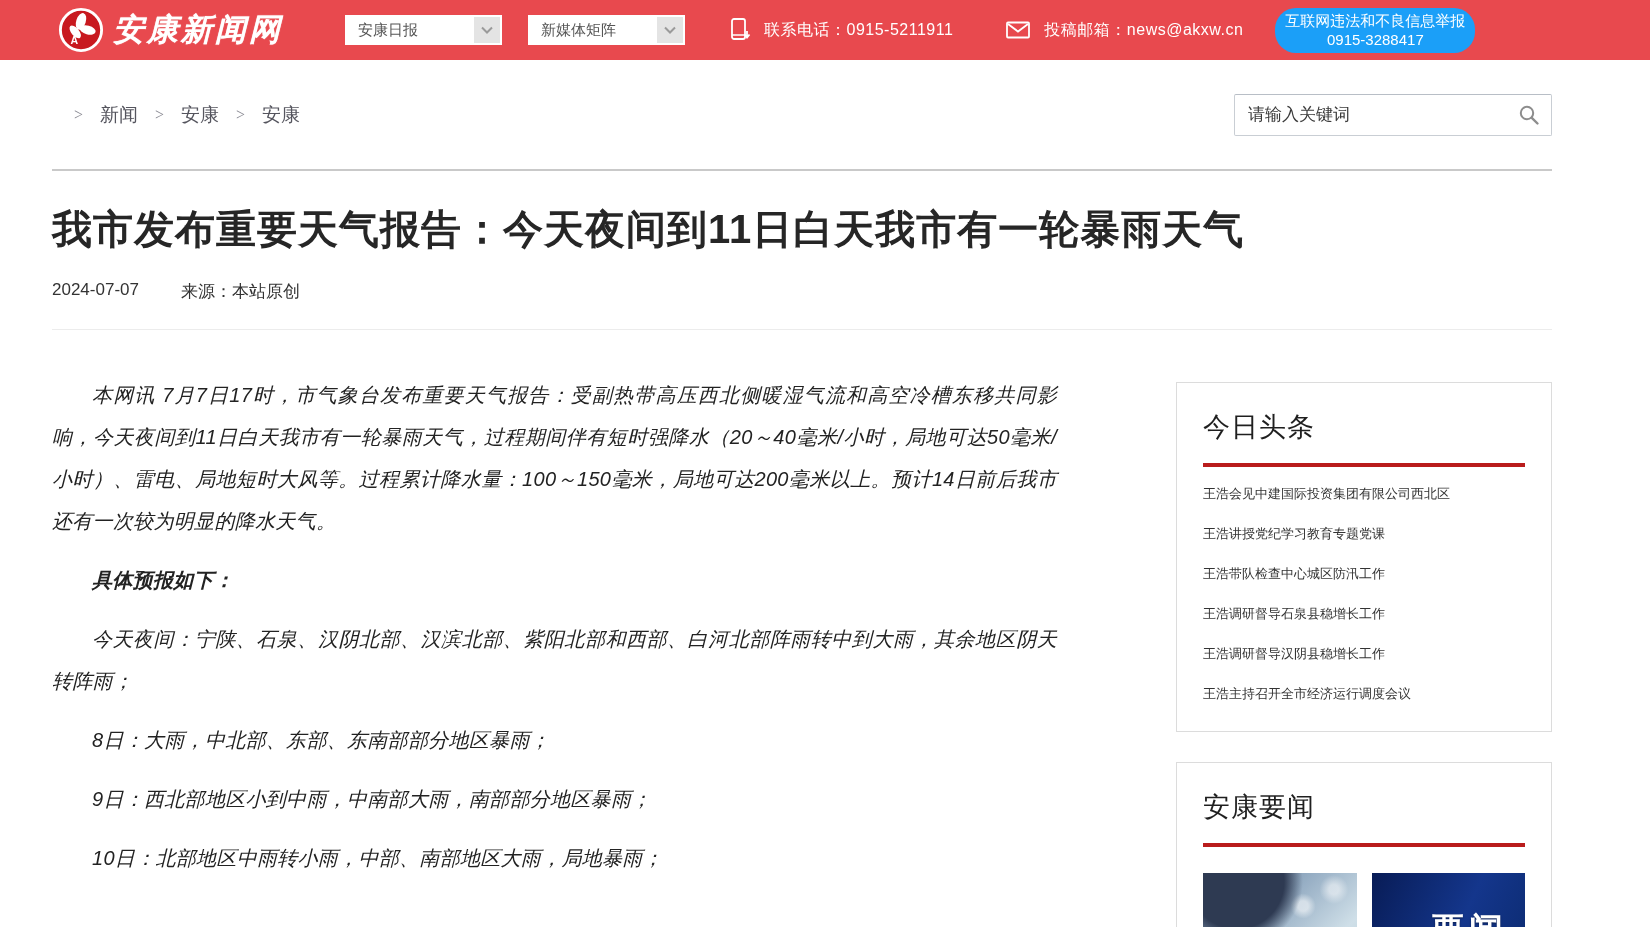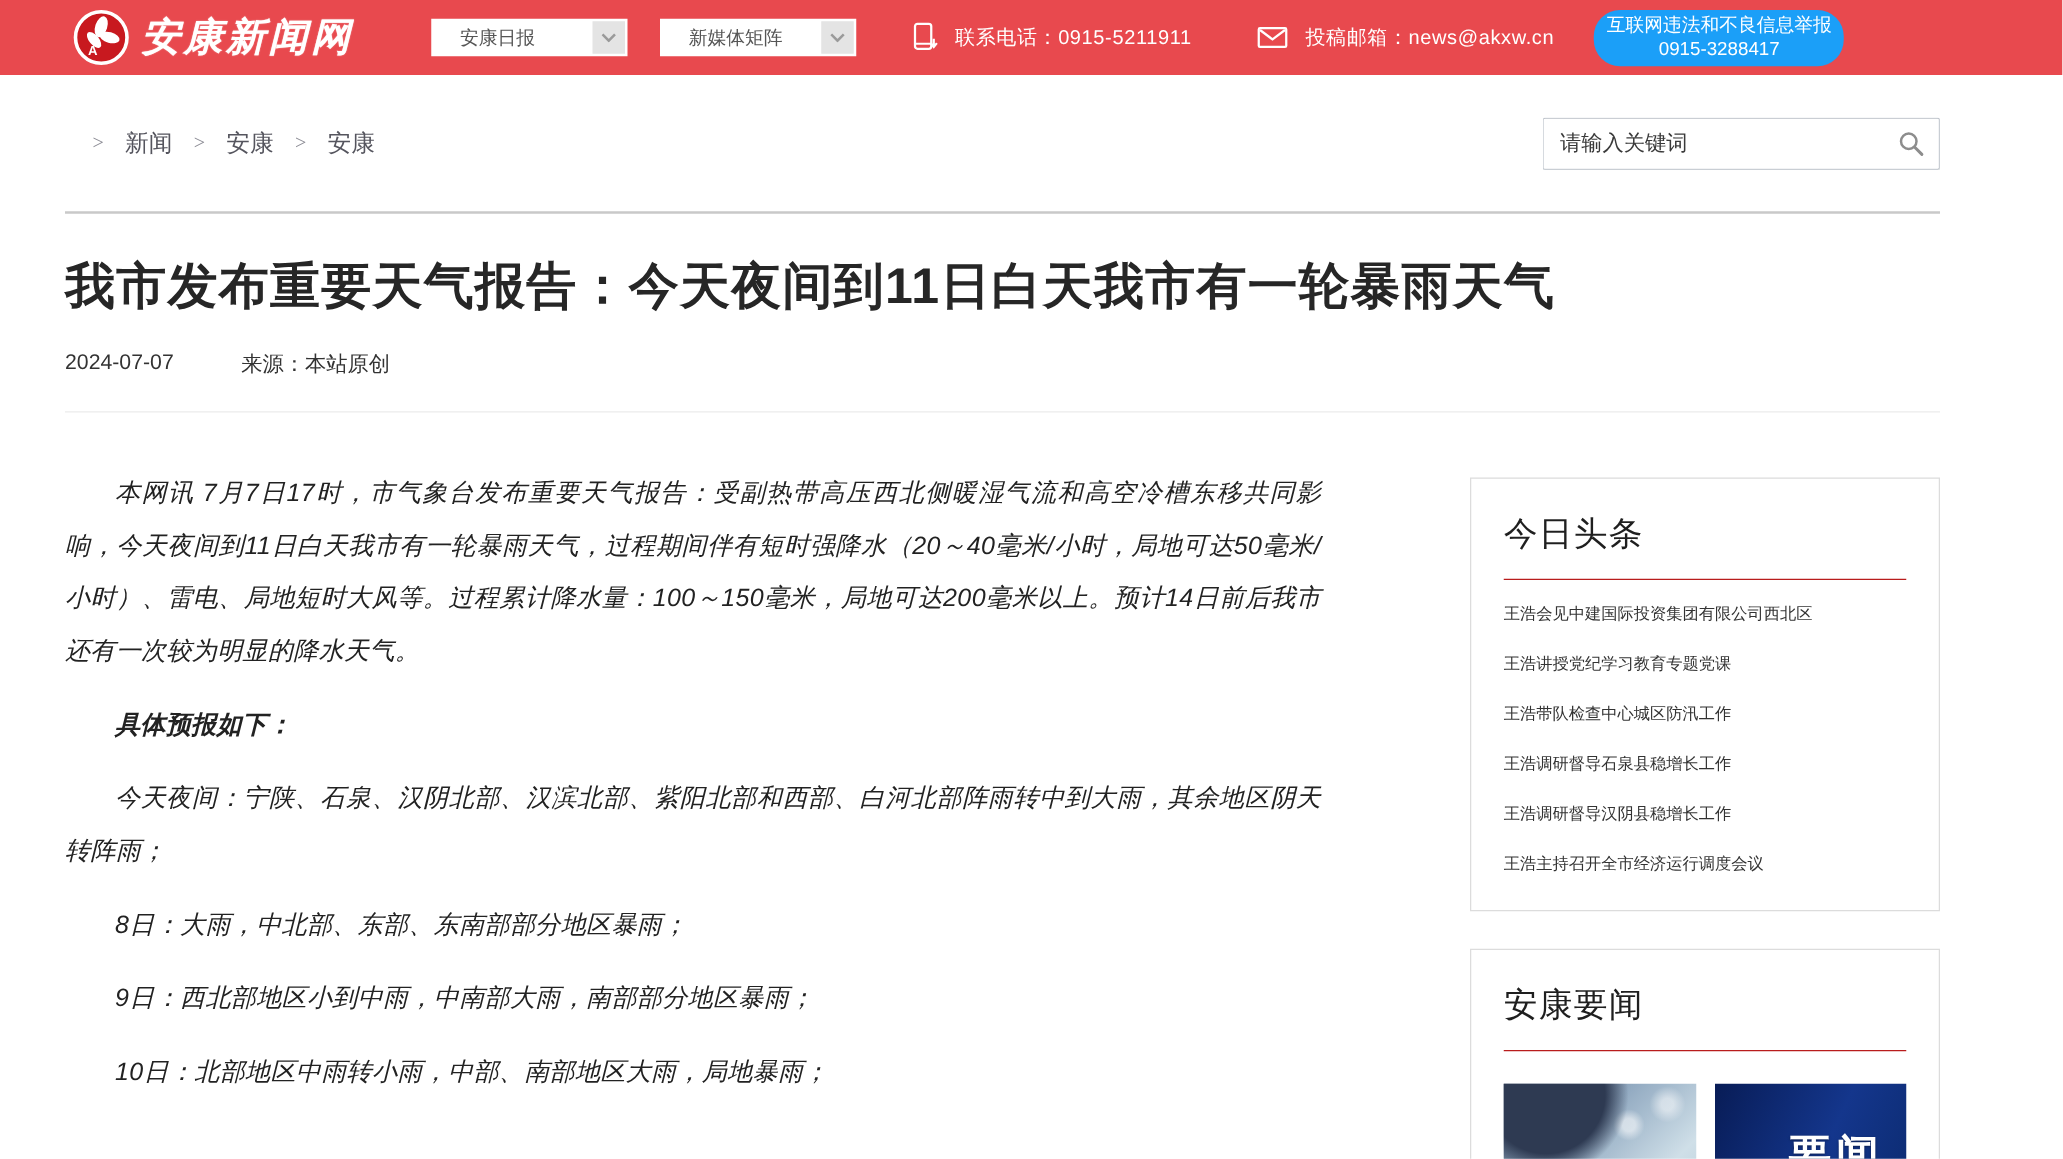--- a/index.html
+++ b/index.html
@@ -22,21 +22,21 @@
     font-family:"Liberation Serif", serif;
     font-style:italic; font-weight:bold;
     font-size:31px; color:#ffffff; letter-spacing:3px;
     text-shadow:0 0 1px rgba(255,255,255,.8);
     white-space:nowrap;
   }
   .hsel{
     margin-left:62px;
     width:157px; height:30px; background:#ffffff;
     display:flex; align-items:center; justify-content:space-between;
-    padding-left:23px; cursor:pointer;
+    padding-left:13px; cursor:pointer;
   }
   .hsel + .hsel{ margin-left:26px; }
   .hsel-label{ font-size:15px; color:#555; }
   .hsel-caret{
     width:26px; height:26px; margin-right:2px;
     background:#e4e4e4; display:flex; align-items:center; justify-content:center;
   }
   .contact{ display:flex; align-items:center; gap:13px; margin-left:44px; }
   .contact + .contact{ margin-left:52px; }
   .contact-text{ font-size:16px; color:#ffffff; letter-spacing:.5px; white-space:nowrap; }
@@ -72,40 +72,40 @@
   .searchbox input::placeholder{ color:#3a3a3a; opacity:1; }
   .search-ic{ position:absolute; right:11px; top:9px; cursor:pointer; }
 
   .rule-strong{ margin-top:33px; border-bottom:2px solid #c9c9c9; }
   .rule-faint { margin-top:26px; border-bottom:1px solid #ececec; }
 
   h1.article-title{
     margin:34px 0 0; font-size:40px; line-height:48px;
     font-weight:bold; color:#262626; letter-spacing:1px;
   }
-  .meta{ display:flex; gap:54px; margin-top:27px; font-size:17px; color:#333; }
+  .meta{ display:flex; gap:42px; margin-top:27px; font-size:17px; color:#333; }
 
   
   .content-row{ display:flex; align-items:flex-start; }
   .article-body{ width:1005px;font-style:italic; }
   .article-body p{
     margin:17px 0 0; text-indent:2em;
     font-size:20px; line-height:42px; color:#222; letter-spacing:.3px;
     text-align:justify;
   }
   .article-body p:first-child{ margin-top:44px; }
   .article-body p.bold{ font-weight:bold; }
 
   .sidebar{ width:376px; margin-left:auto; margin-top:52px; }
   .side-box{ border:1px solid #dcdcdc; padding:20px 26px 24px; background:#fff; }
   .side-box + .side-box{ margin-top:30px; padding-bottom:0; }
   .side-title{
     font-family:Liberation Sans, sans-serif;
     font-size:27px; color:#1f1f1f; letter-spacing:1px;
-    padding:6px 0 18px; border-bottom:1px solid #b91c1c;
+    padding:6px 0 18px; border-bottom:4px solid #b91c1c;
   }
   .side-list{ margin-top:8px; }
   .side-list a{
     display:block; margin-top:14px;
     font-family:"Liberation Serif", serif;
     font-size:13px; line-height:26px; color:#333;
     text-decoration:none; cursor:pointer;
   }
   .thumbs{ display:flex; gap:15px; margin-top:26px; }
   .thumb{ width:160px; height:110px; cursor:pointer; position:relative; overflow:hidden; }

